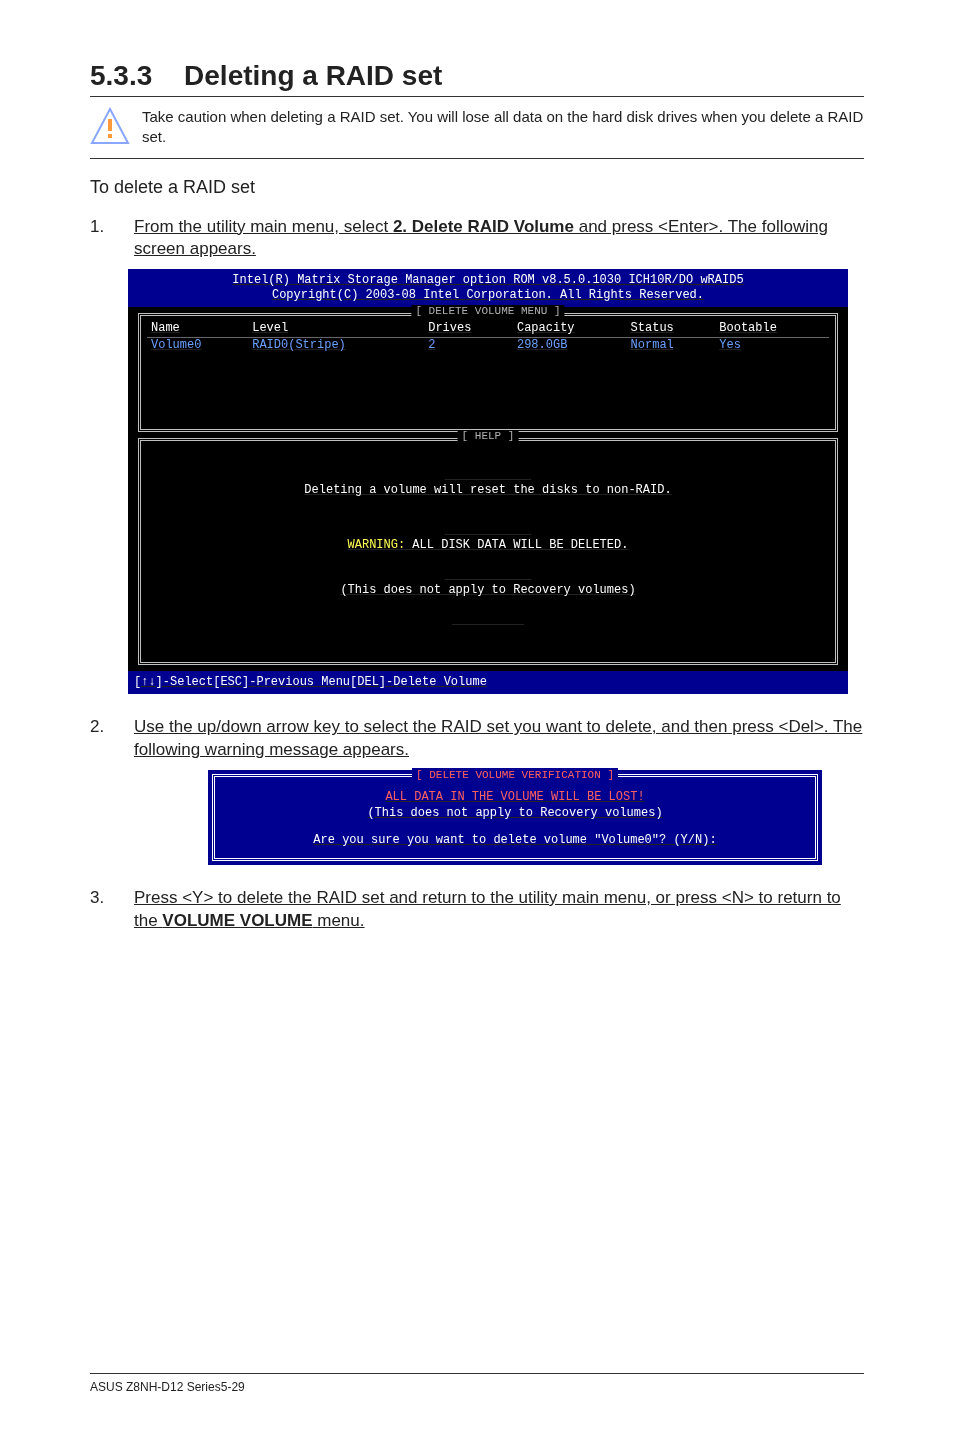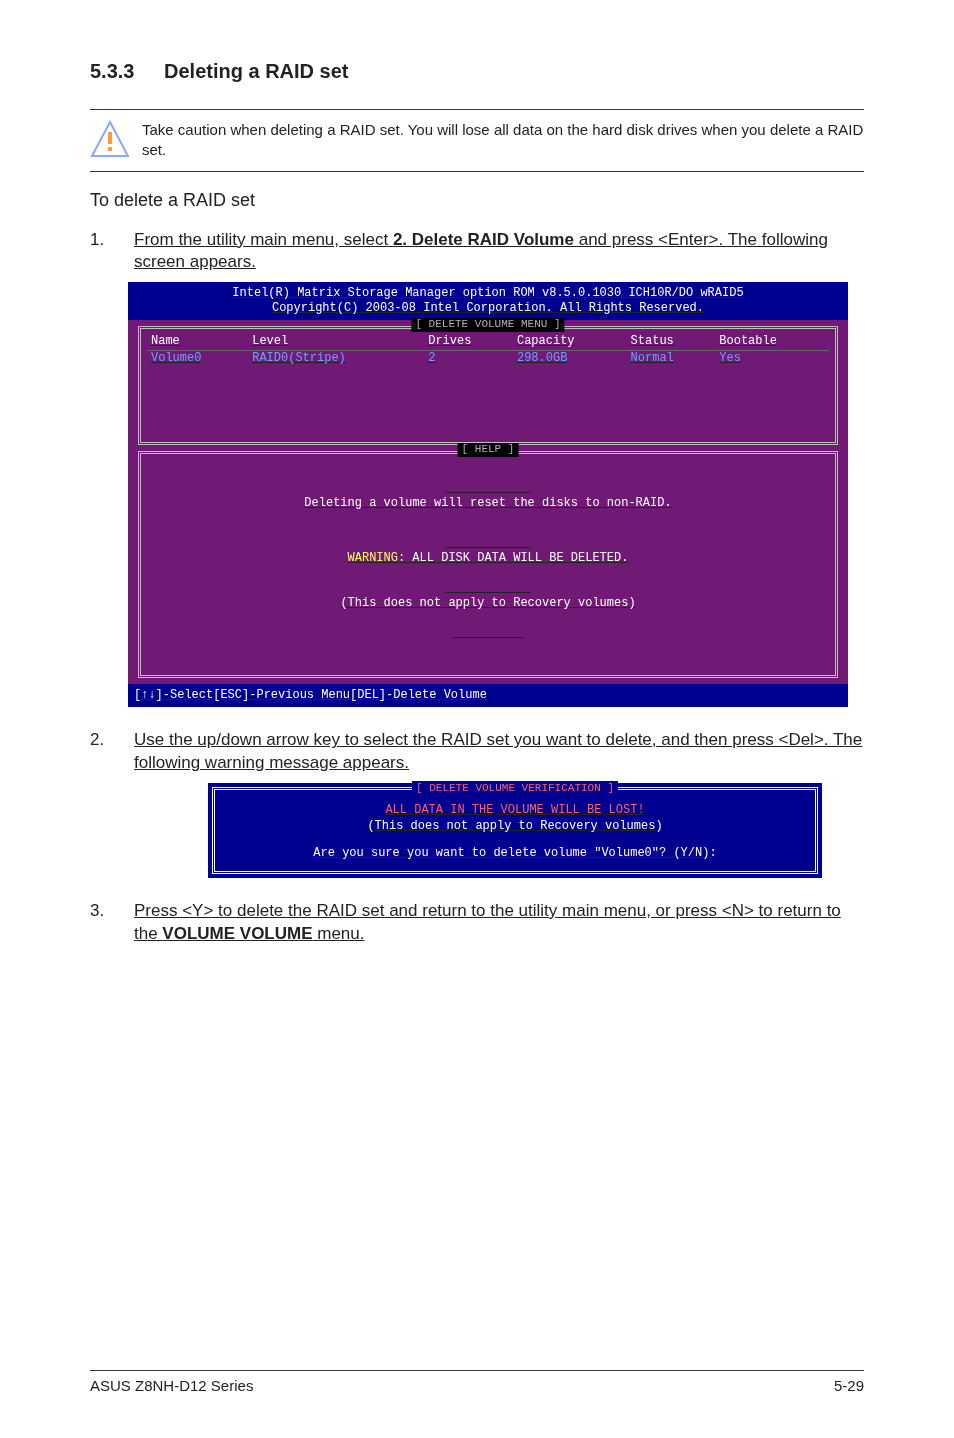--- a/index.html
+++ b/index.html
@@ -8,22 +8,22 @@
       color: #222;
       margin: 0;
       padding: 60px 90px 40px 90px;
       width: 954px;
       height: 1438px;
       box-sizing: border-box;
       position: relative;
     }
     h2 {
       font-weight: bold;
-      font-size: 20px;
-      margin: 0 0 26px 0;
+      font-size: 28px;
+      margin: 0 0 4px 0;
     }
     .h-num {
       display: inline-block;
       margin-right: 24px;
     }
     .caution-block {
       display: flex;
       align-items: flex-start;
       border-top: 1px solid #333;
       border-bottom: 1px solid #333;
@@ -61,21 +61,21 @@
       content: counter(item) ".";
       position: absolute;
       left: 0;
       top: 0;
       width: 24px;
     }
     
     .bios {
       margin: 8px 0 8px 0;
       width: 720px;
-      background: #701a75;
+      background: #000000;
       font-family: "Courier New", monospace;
       font-size: 12px;
       color: #fff;
       line-height: 1.25;
       margin-left: -6px;
     }
     .bios .banner {
       background: #000090;
       color: #fff;
       text-align: center;
@@ -165,22 +165,22 @@
       color: #ff6060;
     }
     
     .page-footer {
       position: absolute;
       bottom: 44px;
       left: 90px;
       right: 90px;
       border-top: 1px solid #333;
       display: flex;
-      justify-content: space-between;
-      font-size: 15px;
+      justify-content: flex-start;
+      font-size: 12px;
       padding-top: 6px;
     }
     svg.tri-icon {
       display: block;
     }
   </style>
 </head>
 <body>
 
 <h2>

